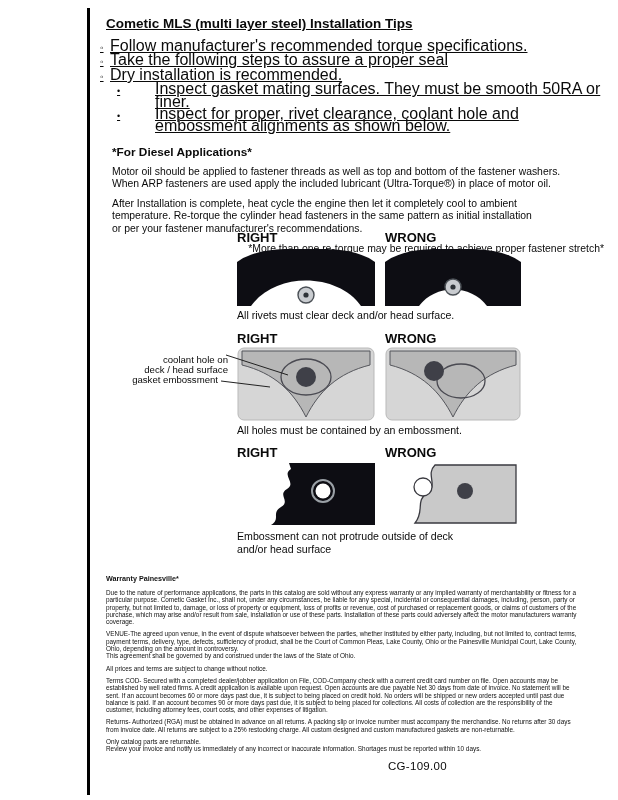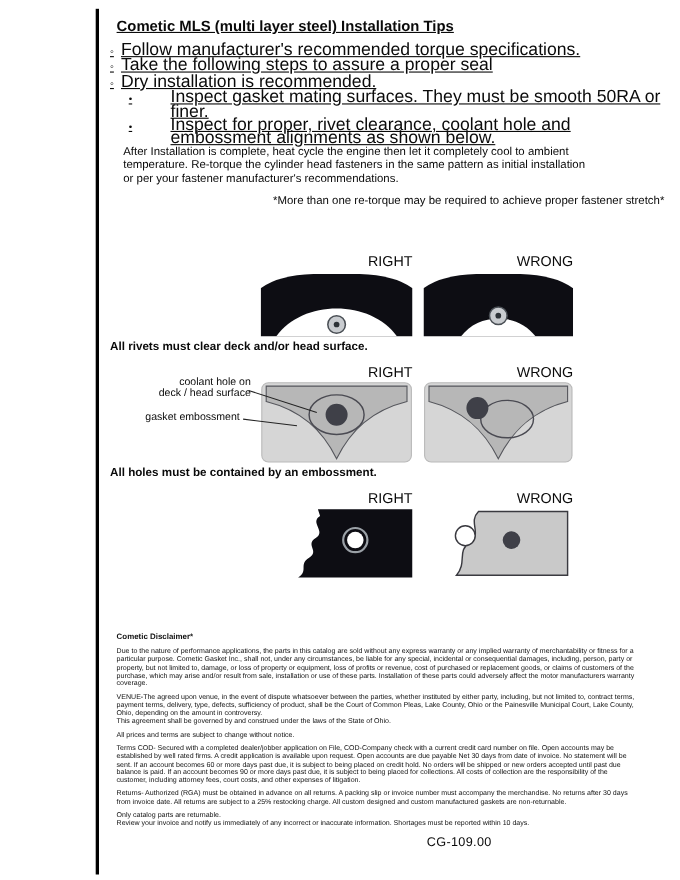--- a/index.html
+++ b/index.html
@@ -12,28 +12,28 @@
   .marker{width:10px;flex:0 0 10px;}
   .bullet .marker::before{content:"\25E6";font-size:10px;}
   .bullet.sub{margin-left:17px;gap:28px;}
   .bullet.sub .marker::before{content:"\2022";font-size:9px;}
   .diesel-heading{font-size:11.8px;font-weight:bold;margin:12px 0 7px 12px;}
   .para{font-size:10.4px;line-height:12.2px;margin:0 0 8px 12px;white-space:pre-line;}
   .note{font-size:10.4px;margin:6px 0 0 12px;text-align:right;}
   .diagrams{position:absolute;left:100px;top:230px;width:460px;}
   .diag-row{position:relative;margin-bottom:9px;}
   .labels-row{display:flex;margin-left:137px;font-size:13px;}
-  .labels-row .lbl{width:138px;text-align:right;}
+  .labels-row .lbl{width:138px;text-align:left;font-weight:bold;}
   .labels-row .lbl + .lbl{margin-left:10px;width:136px;}
   .panels-row{display:flex;margin-left:137px;margin-top:1px;}
   .panels-row svg{display:block;}
   .panel + .panel{margin-left:10px;}
-  .caption{font-size:10.6px;line-height:12.5px;margin-top:3px;white-space:pre-line;font-weight:bold;}
+  .caption{font-size:10.6px;line-height:12.5px;margin-left:137px;margin-top:3px;white-space:pre-line;}
   .ann{position:absolute;font-size:9.6px;line-height:10.8px;text-align:right;white-space:pre-line;}
-  .ann1{left:26px;top:12px;width:102px;}
+  .ann1{left:26px;top:24px;width:102px;}
   .ann2{left:8px;top:44px;width:110px;}
   .ann-lines{position:absolute;left:0;top:0;pointer-events:none;}
   .legal{position:absolute;left:106px;top:574px;width:474px;color:#111;}
   .legal-heading{font-size:7.2px;font-weight:bold;margin:0 0 6px 0;}
   .legal p{font-size:6.4px;line-height:7.3px;margin:0 0 5px 0;white-space:pre-line;}
   .footer-code{position:absolute;left:388px;top:760px;font-size:11.5px;letter-spacing:.3px;}
 </style>
 </head>
 <body>
 
@@ -59,20 +59,23 @@
       <div class="bullet sub">
         <span class="marker"></span>
         <span>Inspect gasket mating surfaces.  They must be smooth 50RA or finer.</span>
       </div>
       <div class="bullet sub">
         <span class="marker"></span>
         <span>Inspect for proper, rivet clearance, coolant hole and embossment alignments as shown below.</span>
       </div>
     </div>
 
+    <h2 class="diesel-heading">*For Diesel Applications*</h2>
+    <p class="para">Motor oil should be applied to fastener threads as well as top and bottom of the fastener washers.
+When ARP fasteners are used apply the included lubricant (Ultra-Torque®) in place of motor oil.</p>
     <p class="para">After Installation is complete, heat cycle the engine then let it completely cool to ambient
 temperature. Re-torque the cylinder head fasteners in the same pattern as initial installation
 or per your fastener manufacturer's recommendations.</p>
     <p class="note">*More than one re-torque may be required to achieve proper fastener stretch*</p>
   </div>
 
   <div class="diagrams">
 
     <div class="diag-row">
       <div class="labels-row">
@@ -136,26 +139,28 @@
           <path d="M52,2 L138,2 L138,64 L34,64 C44,58 34,52 44,46 C54,40 40,34 50,28 C60,22 44,14 54,8 Z" fill="#0d0d13"></path>
           <circle cx="86" cy="30" r="11" fill="none" stroke="#9aa0a6" stroke-width="2"></circle>
           <circle cx="86" cy="30" r="7.5" fill="#ffffff"></circle>
         </svg>
         <svg class="panel" width="136" height="66" viewBox="0 0 136 66">
           <path d="M50,4 L131,4 L131,62 L30,62 C40,50 30,40 42,32 C54,24 40,14 50,4 Z" fill="#c9c9c9" stroke="#3a3a40" stroke-width="1.3"></path>
           <circle cx="38" cy="26" r="9" fill="#ffffff" stroke="#3a3a40" stroke-width="1.3"></circle>
           <circle cx="80" cy="30" r="8" fill="#3f4048"></circle>
         </svg>
       </div>
+      <div class="caption">Embossment can not protrude outside of deck
+and/or head surface</div>
     </div>
 
   </div>
 
   <div class="legal">
-    <div class="legal-heading">Cometic Disclaimer*</div>
+    <div class="legal-heading">Warranty Painesville*</div>
     <p>Due to the nature of performance applications, the parts in this catalog are sold without any express warranty or any implied warranty of merchantability or fitness for a particular purpose.  Cometic Gasket Inc., shall not, under any circumstances, be liable for any special, incidental or consequential damages, including, person, party or property, but not limited to, damage, or loss of property or equipment, loss of profits or revenue, cost of purchased or replacement goods, or claims of customers of the purchase, which may arise and/or result from sale, installation or use of these parts.  Installation of these parts could adversely affect the motor manufacturers warranty coverage.</p>
     <p>VENUE-The agreed upon venue, in the event of dispute whatsoever between the parties, whether instituted by either party, including, but not limited to, contract terms, payment terms, delivery, type, defects, sufficiency of product, shall be the Court of Common Pleas, Lake County, Ohio or the Painesville Municipal Court, Lake County, Ohio, depending on the amount in controversy.
 This agreement shall be governed by and construed under the laws of the State of Ohio.</p>
     <p>All prices and terms are subject to change without notice.</p>
     <p>Terms COD- Secured with a completed dealer/jobber application on File, COD-Company check with a current credit card number on file.  Open accounts may be established by well rated firms.  A credit application is available upon request.  Open accounts are due payable Net 30 days from date of invoice.  No statement will be sent.  If an account becomes 60 or more days past due, it is subject to being placed on credit hold.  No orders will be shipped or new orders accepted until past due balance is paid.  If an account becomes 90 or more days past due, it is subject to being placed for collections.  All costs of collection are the responsibility of the customer, including attorney fees, court costs, and other expenses of litigation.</p>
     <p>Returns- Authorized (RGA) must be obtained in advance on all returns.  A packing slip or invoice number must accompany the merchandise.  No returns after 30 days from invoice date.  All returns are subject to a 25% restocking charge.  All custom designed and custom manufactured gaskets are non-returnable.</p>
     <p>Only catalog parts are returnable.
 Review your invoice and notify us immediately of any incorrect or inaccurate information.  Shortages must be reported within 10 days.</p>
   </div>
 

